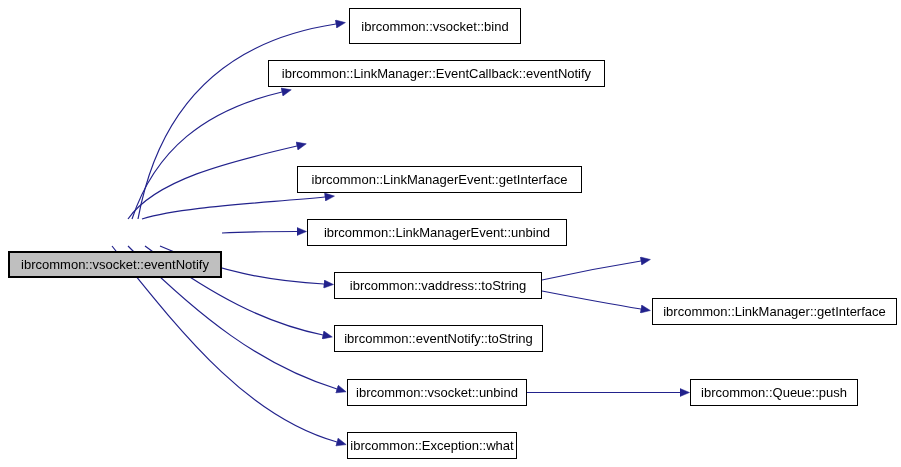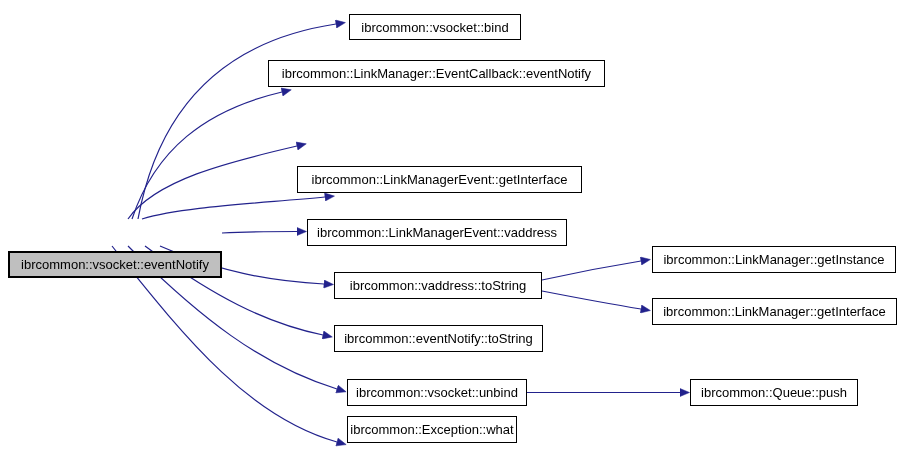--- a/index.html
+++ b/index.html
@@ -67,36 +67,35 @@
     <path class="edge" d="M 145,246 C 213,296 265,323 323,335" marker-end="url(#arrow)"></path>
     <path class="edge" d="M 128,246 C 200,318 262,366 337,389" marker-end="url(#arrow)"></path>
     <path class="edge" d="M 112,246 C 190,345 252,418 337,442" marker-end="url(#arrow)"></path>
     <path class="edge" d="M 542,280 C 578,272 610,266 641,261" marker-end="url(#arrow)"></path>
     <path class="edge" d="M 542,291 C 578,298 610,304 641,309" marker-end="url(#arrow)"></path>
     <path class="edge" d="M 527,392.5 L 680,392.5" marker-end="url(#arrow)"></path>
   </svg>
 
   <div class="node highlight" style="left:8px; top:219px; width:214px; height:27px;">ibrcommon::vsocket::eventNotify</div>
 
-  <div class="node" style="left:349px; top:8px; width:172px; height:26px;margin-top:6px;">ibrcommon::vsocket::bind</div>
+  <div class="node" style="left:349px; top:8px; width:172px; height:36px;">ibrcommon::vsocket::bind</div>
 
   <div class="node" style="left:268px; top:60px; width:337px; height:27px;">ibrcommon::LinkManager::EventCallback::eventNotify</div>
 
 
   <div class="node" style="left:297px; top:166px; width:285px; height:27px;">ibrcommon::LinkManagerEvent::getInterface</div>
 
-  <div class="node" style="left:307px; top:219px; width:260px; height:27px;">ibrcommon::LinkManagerEvent::vaddress</div>
+  <div class="node" style="left:307px; top:219px; width:260px; height:27px;">ibrcommon::LinkManagerEvent::unbind</div>
 
   <div class="node" style="left:334px; top:272px; width:208px; height:27px;">ibrcommon::vaddress::toString</div>
 
   <div class="node" style="left:334px; top:325px; width:209px; height:27px;">ibrcommon::eventNotify::toString</div>
 
   <div class="node" style="left:347px; top:379px; width:180px; height:27px;text-align:right;">ibrcommon::vsocket::unbind</div>
 
-  <div class="node" style="left:347px; top:416px; width:170px; height:27px;">ibrcommon::Exception::what</div>
+  <div class="node" style="left:347px; top:432px; width:170px; height:27px;">ibrcommon::Exception::what</div>
 
-  <div class="node" style="left:652px; top:246px; width:244px; height:27px;">ibrcommon::LinkManager::getInstance</div>
 
   <div class="node" style="left:652px; top:298px; width:245px; height:27px;">ibrcommon::LinkManager::getInterface</div>
 
   <div class="node" style="left:690px; top:379px; width:168px; height:27px;">ibrcommon::Queue::push</div>
 
 </div>
 
 </body></html>

